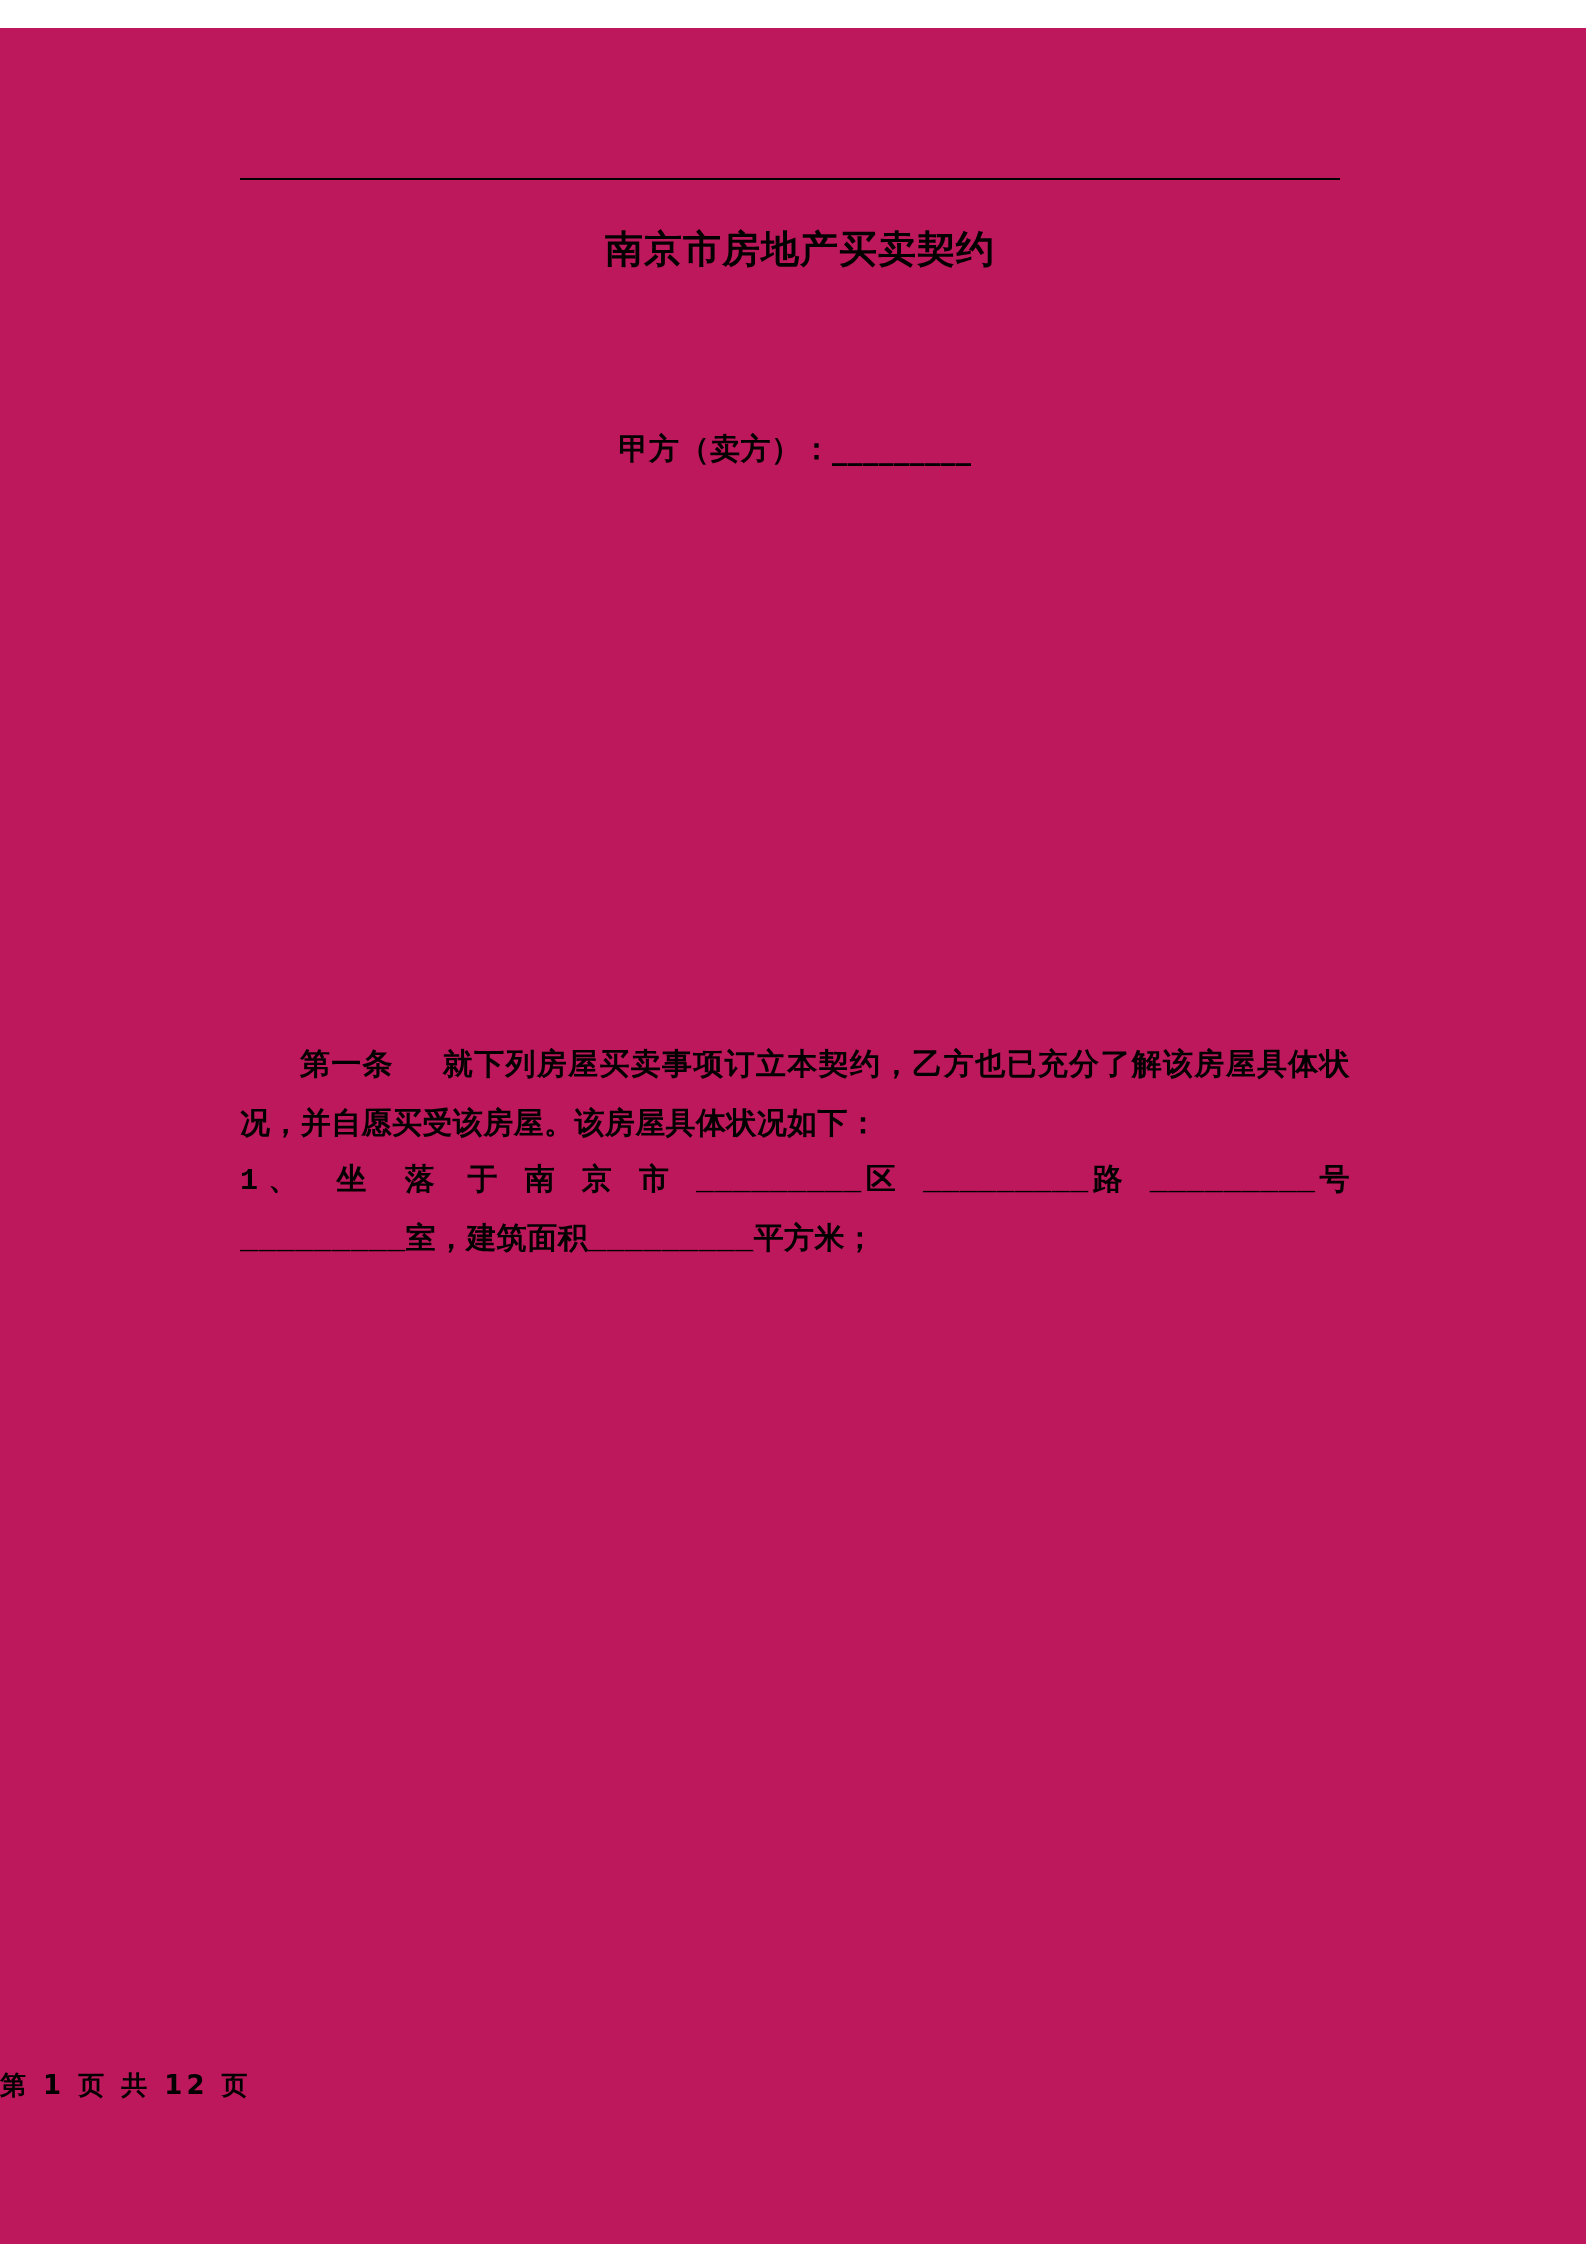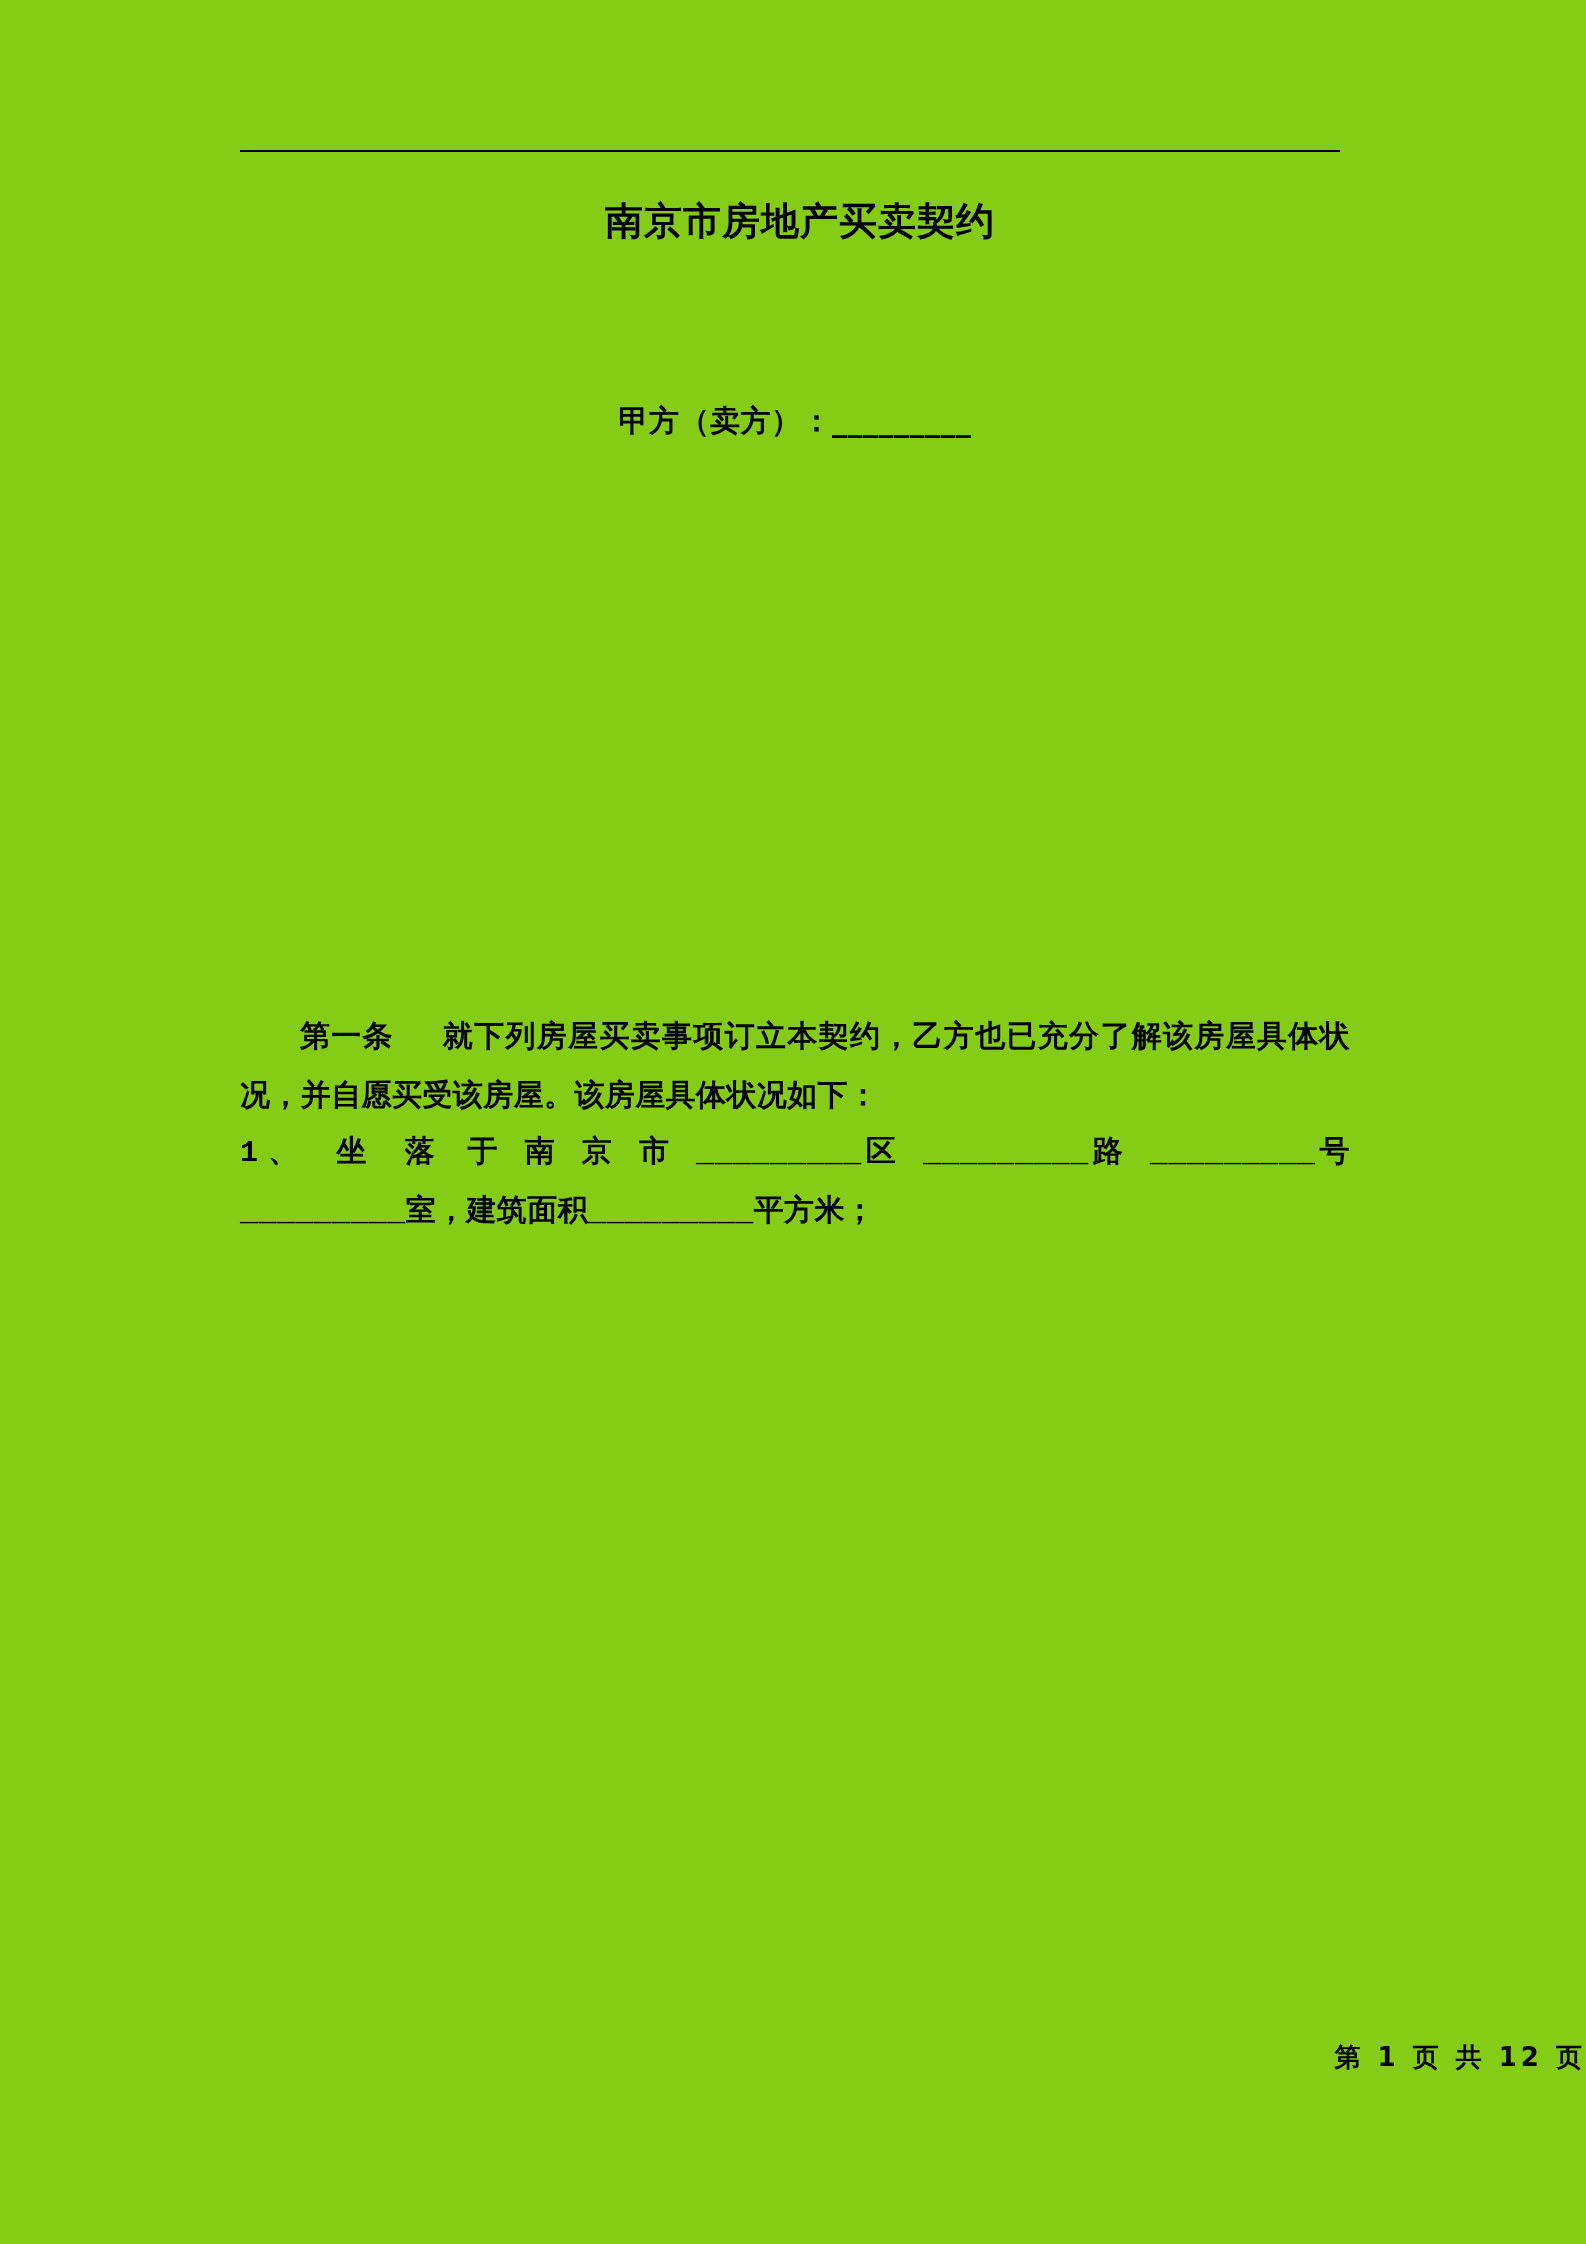--- a/index.html
+++ b/index.html
@@ -12,21 +12,22 @@
     height: 2244px;
     font-family: "DejaVu Sans", "Liberation Sans", sans-serif;
     color: #000000;
     position: relative;
     overflow: hidden;
   }
 
   .page {
     position: absolute;
     inset: 0;
-    background: #84cc16;
+    background: #be185d;
+    margin-top: 28px;
   }
 
   
   .top-rule {
     position: absolute;
     left: 240px;
     top: 150px;
     width: 1100px;
     height: 0;
     border-top: 2px solid #000000;
@@ -91,21 +92,21 @@
 
   .spaced {
     letter-spacing: 6px;
   }
 
   .footer {
     position: absolute;
     left: 0;
     right: 0;
     top: 2040px;
-    text-align: right;
+    text-align: left;
     font-size: 26px;
     font-weight: bold;
     letter-spacing: 4px;
   }
 </style>
 </head>
 <body>
 
 <div class="page">
 

